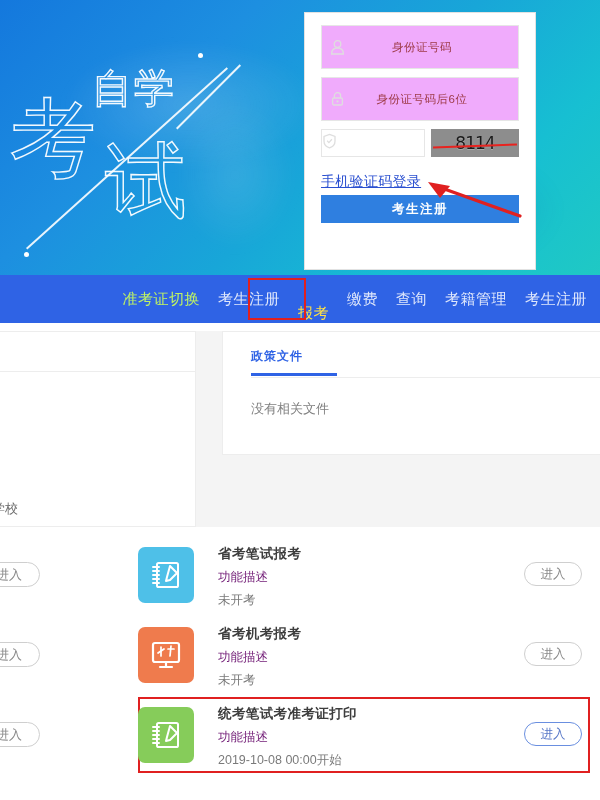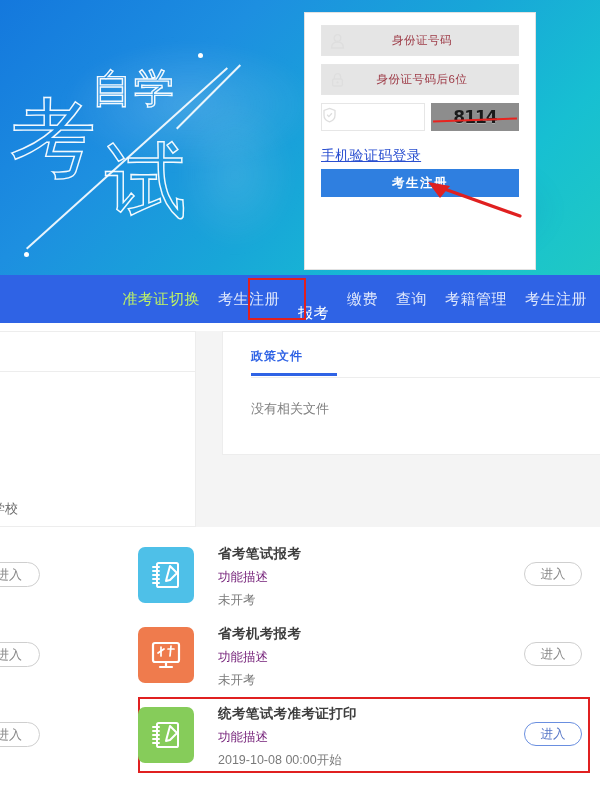--- a/index.html
+++ b/index.html
@@ -54,37 +54,37 @@
   
   .login-card {
     position: absolute; left: 304px; top: 12px;
     width: 232px; height: 258px;
     background: #ffffff;
     border: 1px solid #e2e2e2;
     padding: 12px 16px 0 16px;
   }
   .field {
     display:flex; align-items:center;
-    height: 31px; border: 1px solid #e6e6e6; background:#e5e5e5;
+    height: 44px; border: 1px solid #e6e6e6; background:#f0abfc;
     margin-bottom: 8px;
   }
   .field .ico { width: 30px; display:flex; align-items:center; justify-content:center; flex:none; }
   .field .ph {
     flex:1; font-size: 11.5px; color:#9d3a46; text-align:center;
     padding-right: 26px; letter-spacing:.5px;
   }
   .cap-row { display:flex; gap:6px; margin-bottom: 8px; }
   .cap-input { flex:1; height:28px; border:1px solid #e6e6e6; display:flex; align-items:center; }
   .cap-img {
     width: 88px; height: 28px; background:#8d8d8d; position:relative;
     display:flex; align-items:center; justify-content:center;
   }
   .cap-txt {
     font-family: "DejaVu Sans", sans-serif;
-    font-weight: 700; font-size: 17px; color:#1a1a1a; letter-spacing: -1px;
+    font-weight: 400; font-size: 17px; color:#1a1a1a; letter-spacing: -1px;
     position:relative; z-index:2; text-shadow: 0 1px 0 rgba(255,255,255,.25);
   }
   .cap-strike {
     position:absolute; left:2px; right:2px; top:16px; height:2px; background:#e8231f; z-index:3;
     transform: rotate(-2.2deg);
   }
   .sms-link {
     display:inline-block; font-size:14px; color:#2a4fd0;
     text-decoration: underline; margin: 8px 0 4px 0; letter-spacing:.3px;
   }
@@ -102,21 +102,21 @@
     position:absolute; left:0; top:275px; width:600px; height:48px;
     background:#2f63e5;
     display:flex; align-items:center; justify-content:flex-end;
     padding-right: 4px; gap: 0px;
   }
   .nav-item {
     color:#dfe7fb; font-size:15px; padding: 0 9px; white-space:nowrap; letter-spacing:.5px;
   }
   .nav-item.active { color:#bef264; font-weight:400; }
   .nav-item.boxed {
-    position:relative; color:#ffffff;margin-top:28px;
+    position:relative; color:#fde047;margin-top:28px;
   }
   .nav-box {
     position:absolute; left:248px; top:278px; width:58px; height:42px;
     border: 2.5px solid #e02020; pointer-events:none;
   }
 
   
   .content { position:absolute; left:0; top:323px; width:600px; height:477px; background:#fff; }
 
   .panels { position:relative; height: 212px; background:#fff; }

